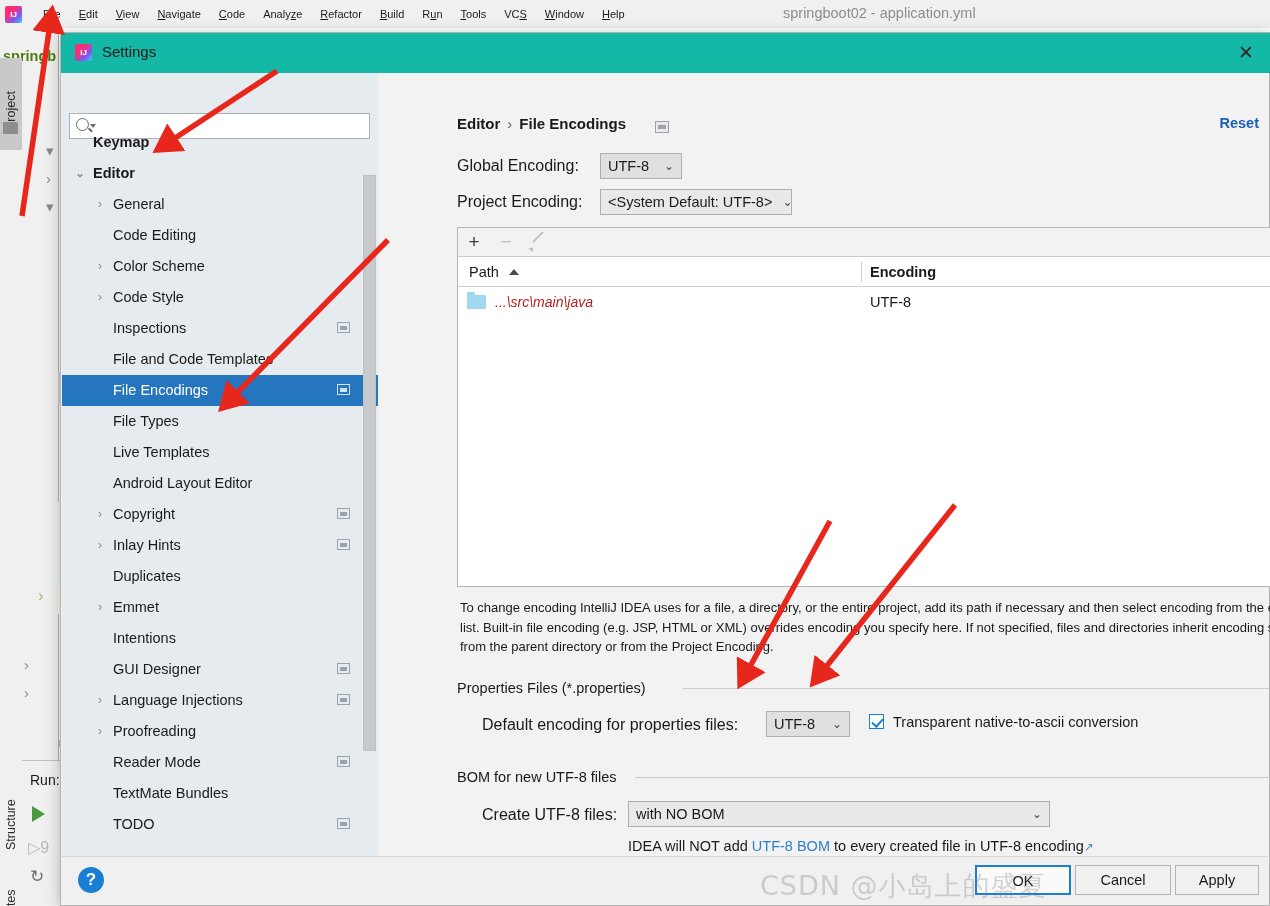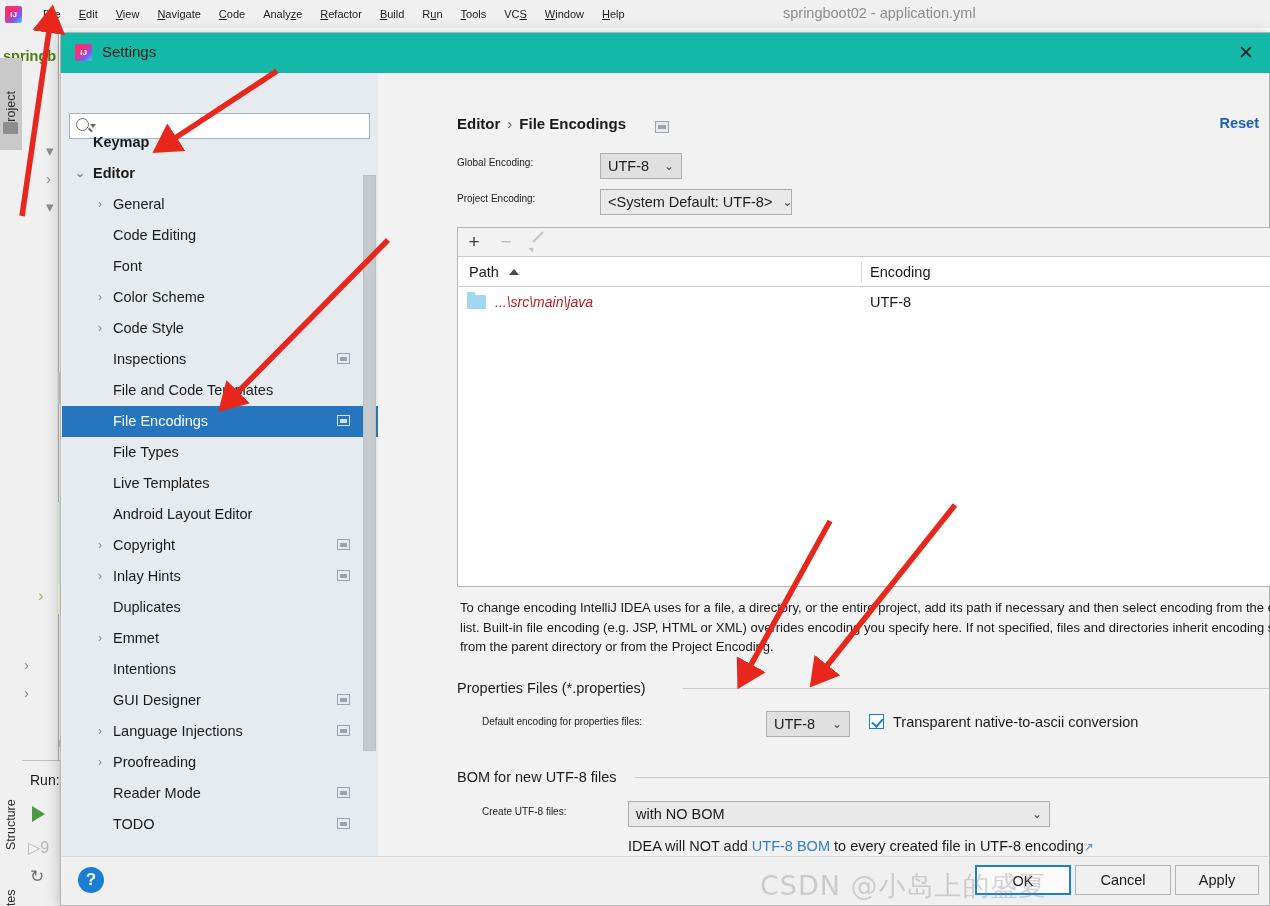--- a/index.html
+++ b/index.html
@@ -238,21 +238,21 @@
   }
   .bc-badge::after {
     content: ""; position: absolute; left: 2px; top: 3px;
     width: 8px; height: 4px; background: #9aa3ab;
   }
   .reset-link {
     position: absolute; right: 9px; top: 42px;
     font-size: 14.5px; font-weight: bold; color: #1a5fb4; cursor: default;
   }
 
-  .fld-label { position: absolute; font-size: 10px; color: #1a1a1a; white-space: nowrap; }
+  .fld-label { position: absolute; font-size: 16px; color: #1a1a1a; white-space: nowrap; }
 
   .combo {
     position: absolute; height: 26px;
     background: #e0e0e0; border: 1px solid #aeaeae;
     font-size: 14.5px; color: #1a1a1a;
     display: flex; align-items: center; padding: 0 7px;
     white-space: nowrap;
   }
   .combo .chev {
     margin-left: auto; padding-left: 10px;
@@ -471,23 +471,20 @@
             <span class="lbl" style="left: 31px;">Editor</span>
           </div>
           <div class="tree-row">
             <span class="arrow" style="left: 31px;">›</span>
             <span class="lbl" style="left: 51px;">General</span>
           </div>
           <div class="tree-row">
             <span class="lbl" style="left: 51px;">Code Editing</span>
           </div>
           <div class="tree-row">
-            <span class="lbl" style="left: 51px;">Font</span>
-          </div>
-          <div class="tree-row">
             <span class="arrow" style="left: 31px;">›</span>
             <span class="lbl" style="left: 51px;">Color Scheme</span>
           </div>
           <div class="tree-row">
             <span class="arrow" style="left: 31px;">›</span>
             <span class="lbl" style="left: 51px;">Code Style</span>
           </div>
           <div class="tree-row">
             <span class="lbl" style="left: 51px;">Inspections</span>
             <span class="cfg-badge"></span>
@@ -537,20 +534,23 @@
             <span class="lbl" style="left: 51px;">Language Injections</span>
             <span class="cfg-badge"></span>
           </div>
           <div class="tree-row">
             <span class="arrow" style="left: 31px;">›</span>
             <span class="lbl" style="left: 51px;">Proofreading</span>
           </div>
           <div class="tree-row">
             <span class="lbl" style="left: 51px;">Reader Mode</span>
             <span class="cfg-badge"></span>
+          </div>
+          <div class="tree-row">
+            <span class="lbl" style="left: 51px;">TextMate Bundles</span>
           </div>
           <div class="tree-row">
             <span class="lbl" style="left: 51px;">TODO</span>
             <span class="cfg-badge"></span>
           </div>
         </div>
       <div class="tree-scrollbar">
         <div class="thumb"></div>
       </div>
     </div>
@@ -578,21 +578,21 @@
       <div class="tbl">
         <div class="tbl-toolbar">
           <div class="tb-btn">+</div>
           <div class="tb-btn dis">−</div>
           <div class="tb-pencil"></div>
         </div>
         <div class="tbl-head">
           <div class="th" style="left:11px;">Path</div>
           <div class="sort-caret" style="left:51px;top:12px;"></div>
           <div class="th-sep" style="left:403px;"></div>
-          <div class="th" style="left:412px;">Encoding</div>
+          <div class="th" style="left:412px;font-weight:bold;">Encoding</div>
         </div>
         <div class="tbl-row">
           <div class="row-folder"></div>
           <div class="row-path">...\src\main\java</div>
           <div class="row-enc">UTF-8</div>
         </div>
       </div>
 
       <div class="desc">To change encoding IntelliJ IDEA uses for a file, a directory, or the entire project, add its path if necessary and then select encoding from the encoding list. Built-in file encoding (e.g. JSP, HTML or XML) overrides encoding you specify here. If not specified, files and directories inherit encoding settings from the parent directory or from the Project Encoding.</div>
 

